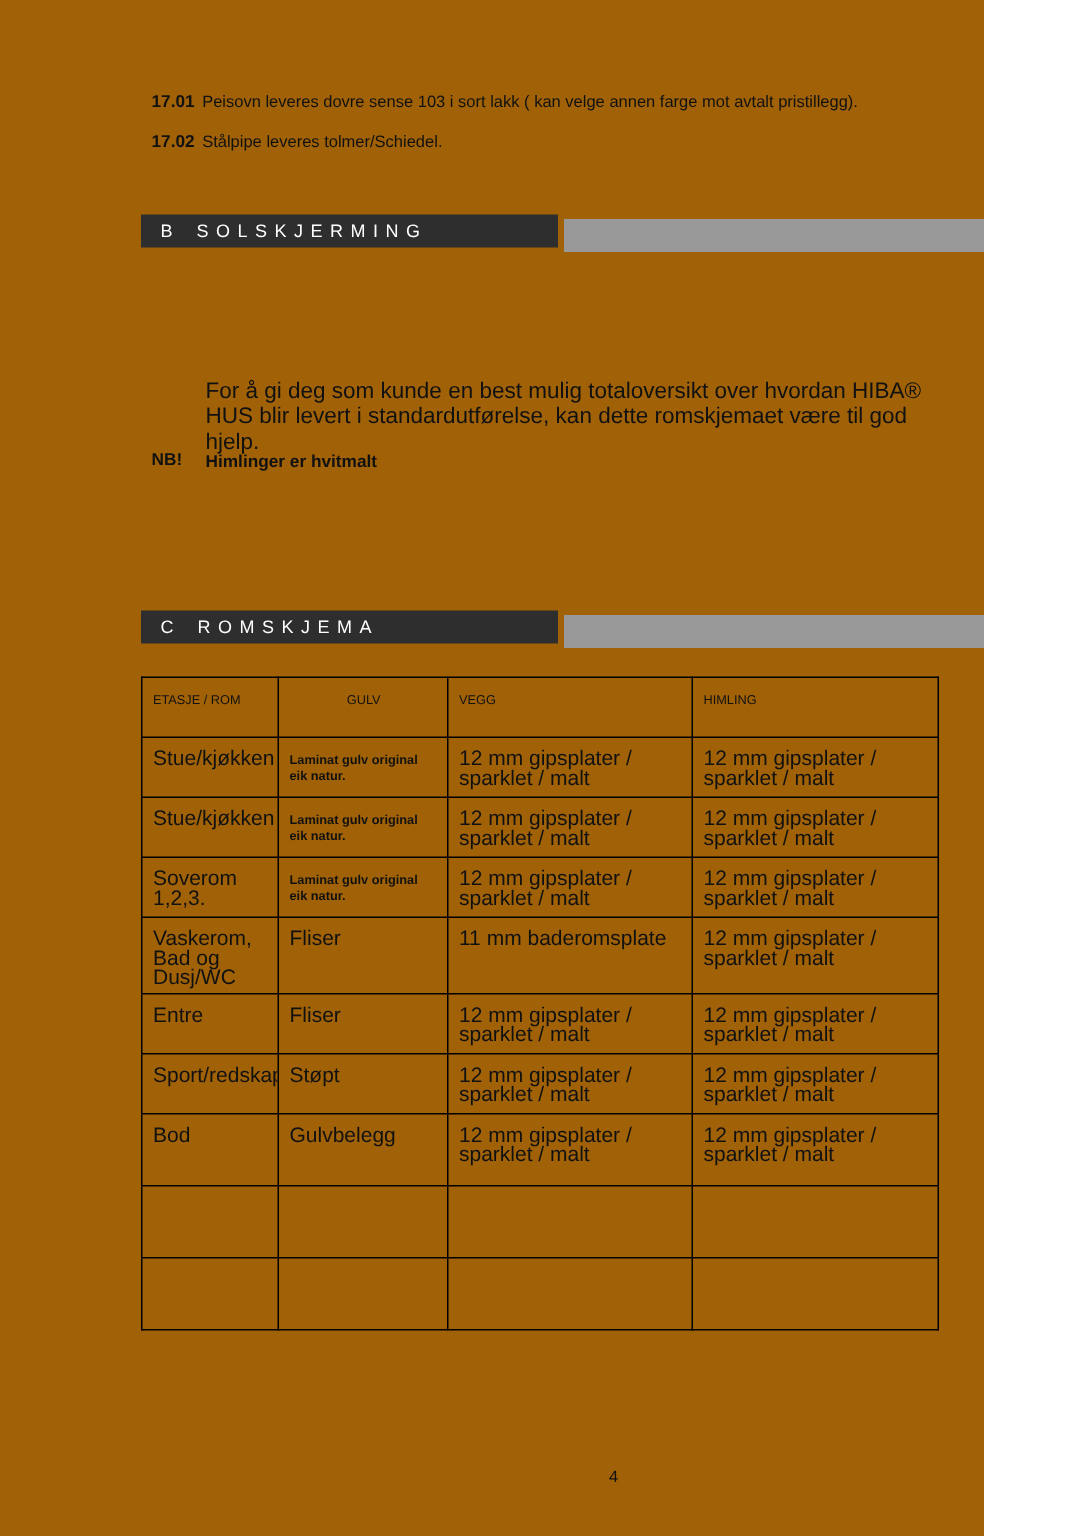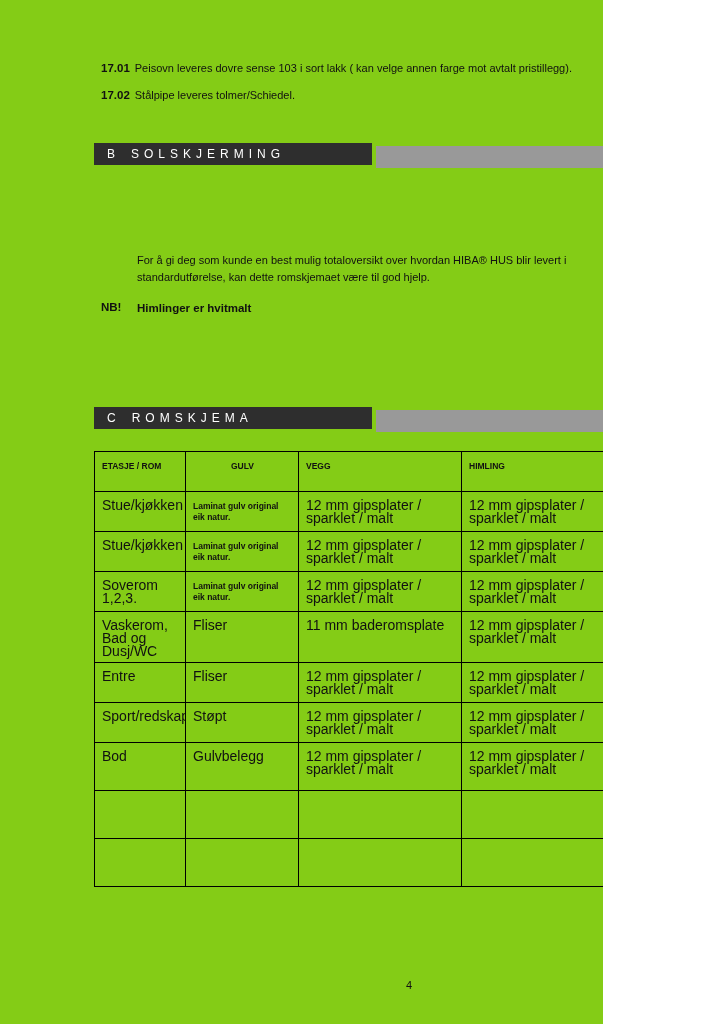--- a/index.html
+++ b/index.html
@@ -5,23 +5,23 @@
   * { box-sizing: border-box; }
   html, body { margin: 0; padding: 0; }
   body {
     width: 724px; height: 1024px;
     background: #ffffff;
     font-family: "Liberation Sans", "DejaVu Sans", sans-serif;
     color: #111;
   }
   .page {
     position: relative;
-    width: 603px; height: 1024px;
+    width: 656px; height: 1024px;
     overflow: hidden;
-    background: #84cc16;
+    background: #a16207;
   }
 
   
   .spec-items { position: absolute; top: 61px; left: 101px; width: 560px; }
   .spec-item { margin-bottom: 12px; font-size: 11px; line-height: 15px; }
   .spec-num { font-weight: bold; margin-right: 5px; font-size: 11.5px; }
 
   
   .section-bar { position: absolute; left: 0; right: 0; display: flex; align-items: flex-start; }
   .bar-dark {
@@ -33,21 +33,21 @@
   }
   .bar-letter { font-size: 12px; letter-spacing: 2px; margin-right: 14px; }
   .bar-title { font-size: 12px; letter-spacing: 5px; }
   .bar-gray { flex: 1; height: 22px; background: #999999; margin-left: 4px; margin-top: 3px; }
 
   
   .lead { position: absolute; top: 179px; left: 101px; width: 540px; font-size: 11px; line-height: 15px; }
   .lead .bold-word { font-weight: bold; font-size: 11.5px; }
 
   
-  .intro { position: absolute; top: 252px; left: 137px; width: 497px; font-size: 11px; line-height: 17px; }
+  .intro { position: absolute; top: 252px; left: 137px; width: 497px; font-size: 15px; line-height: 17px; }
 
   
   .nb-block { position: absolute; top: 301px; left: 101px; width: 520px; font-size: 11px; }
   .nb-label { position: absolute; left: 0; top: 0; font-weight: bold; font-size: 11.5px; }
   .nb-lines { margin-left: 36px; font-weight: bold; font-size: 11.5px; line-height: 14px; }
 
   
   .room-table-wrap { position: absolute; top: 451px; left: 94px; }
   table.room {
     border-collapse: collapse;
@@ -56,21 +56,21 @@
   }
   .room th, .room td {
     border: 1px solid #000;
     vertical-align: top;
     text-align: left;
     padding: 7px 6px 4px 7px;
     overflow: hidden;
   }
   .room th {
     font-size: 8.5px;
-    font-weight: bold;
+    font-weight: normal;
     height: 26px;
     padding-top: 9px;
   }
   .room th.center { text-align: center; }
   .room td { font-size: 14px; line-height: 13px; }
   .room tr { height: 40px; }
   .room tr:nth-child(7), .room tr:nth-child(8) { height: 48px; }
   .room tr.empty { height: 48px; }
   .room td.fine { font-size: 8.5px; font-weight: bold; line-height: 11px; padding-top: 9px; }
   .col-room { width: 91px; }

